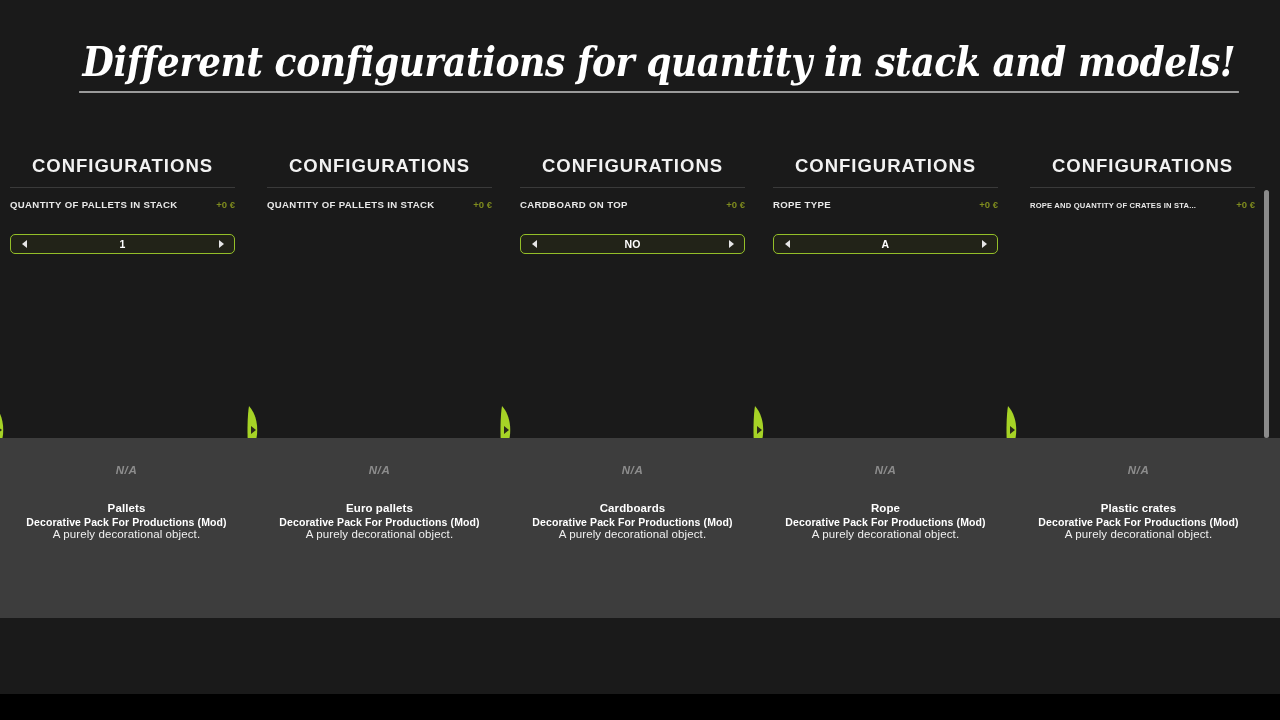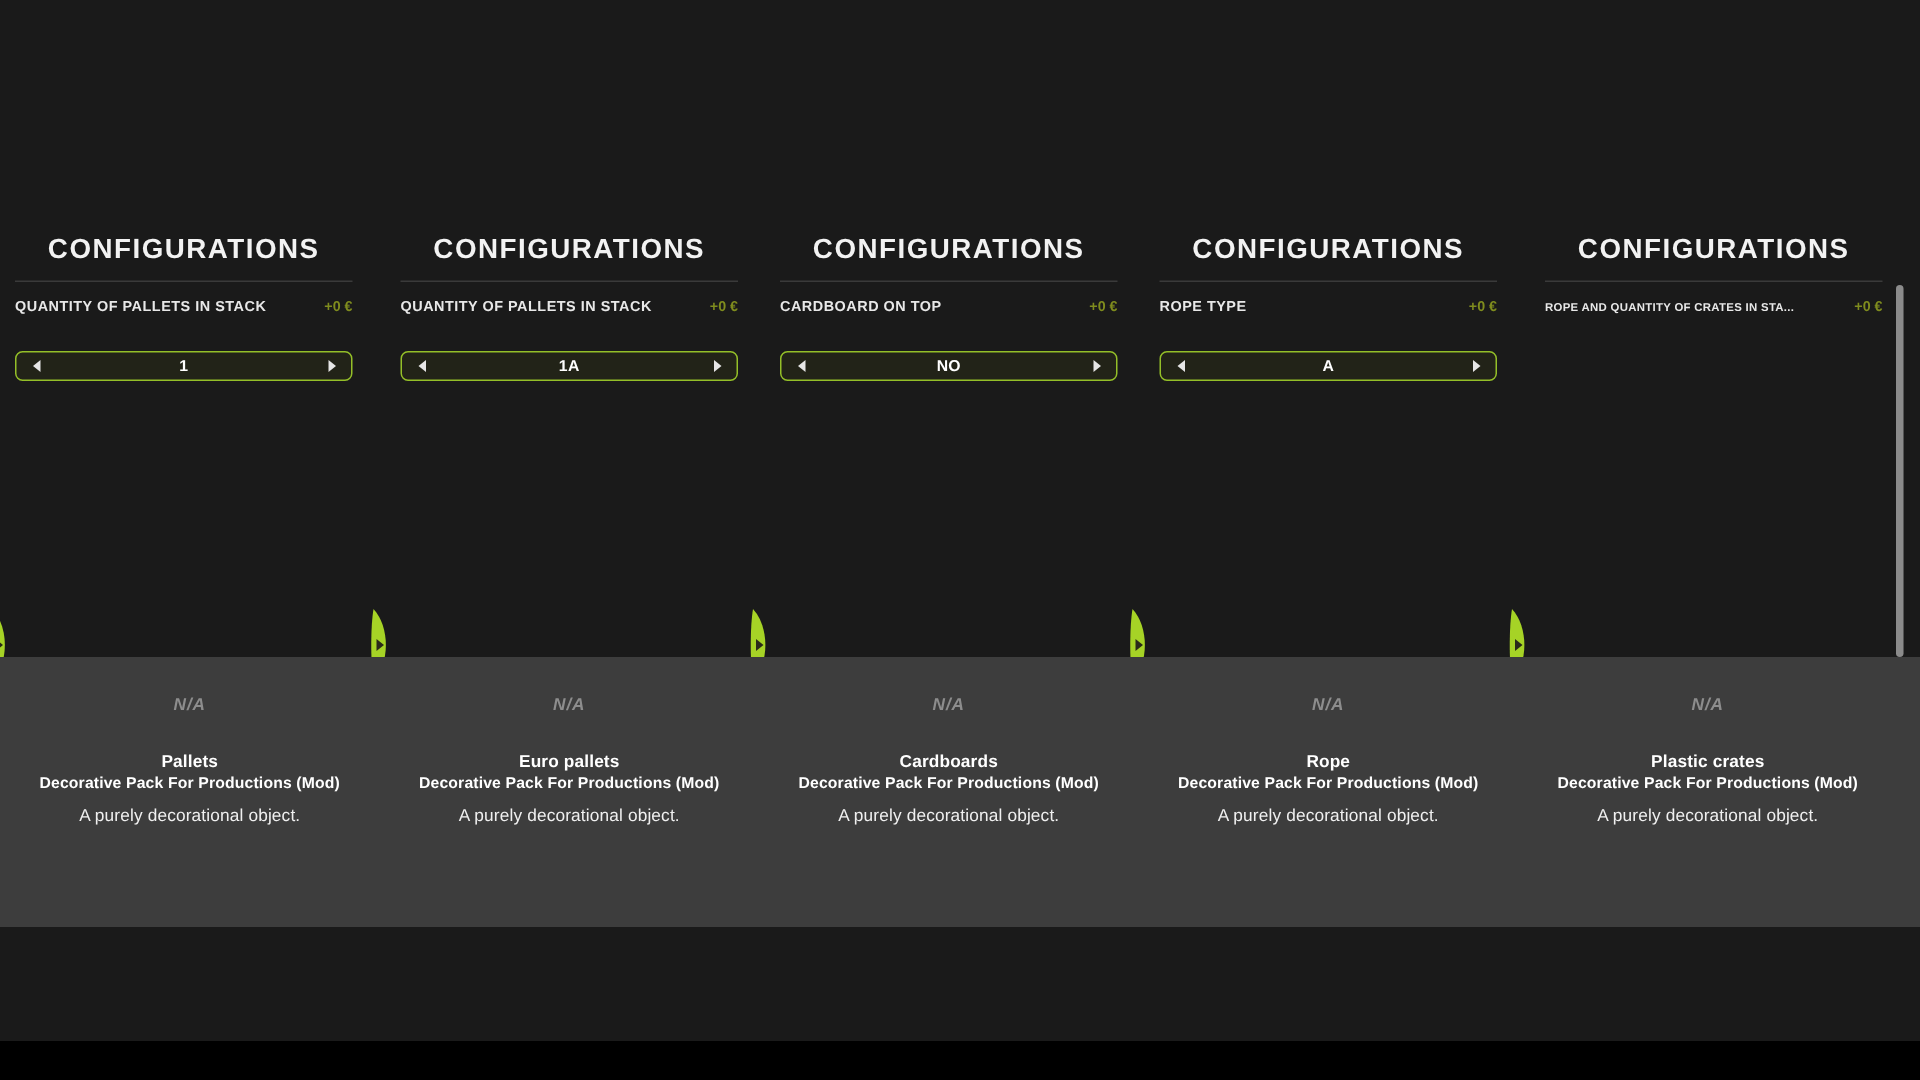--- a/index.html
+++ b/index.html
@@ -206,21 +206,20 @@
     font-weight: bold;
     color: #ffffff;
     letter-spacing: 0.1px;
     margin-bottom: 2px;
   }
   .info-pack {
     font-size: 10.5px;
     font-weight: bold;
     color: #ffffff;
     letter-spacing: 0.1px;
-    margin-bottom: 10px;
     text-align: center;
   }
   .info-desc {
     font-size: 11.5px;
     color: #f0f0f0;
     letter-spacing: 0.1px;
   }
 
   
   .leaf {
@@ -242,20 +241,23 @@
     background: #000000;
   }
 </style>
 </head>
 <body>
 
 <div id="app">
 
   <div class="stage"></div>
 
+  <div class="title-wrap">
+    <span class="title">Different configurations for quantity in stack and models!</span>
+  </div>
 
   <div class="config-row">
 
     <div class="config-col">
       <div class="config-head">CONFIGURATIONS</div>
       <div class="config-divider"></div>
       <div class="config-label-row">
         <span class="config-label">QUANTITY OF PALLETS IN STACK</span>
         <span class="config-price">+0 €</span>
       </div>
@@ -270,29 +272,20 @@
       </div>
     </div>
 
     <div class="config-col">
       <div class="config-head">CONFIGURATIONS</div>
       <div class="config-divider"></div>
       <div class="config-label-row">
         <span class="config-label">QUANTITY OF PALLETS IN STACK</span>
         <span class="config-price">+0 €</span>
       </div>
-      <div class="stepper">
-        <span class="stepper-arrow left">
-            <span class="tri left"></span>
-          </span>
-        <span class="stepper-value">1A</span>
-        <span class="stepper-arrow right">
-            <span class="tri right"></span>
-          </span>
-      </div>
     </div>
 
     <div class="config-col">
       <div class="config-head">CONFIGURATIONS</div>
       <div class="config-divider"></div>
       <div class="config-label-row">
         <span class="config-label">CARDBOARD ON TOP</span>
         <span class="config-price">+0 €</span>
       </div>
       <div class="stepper">

